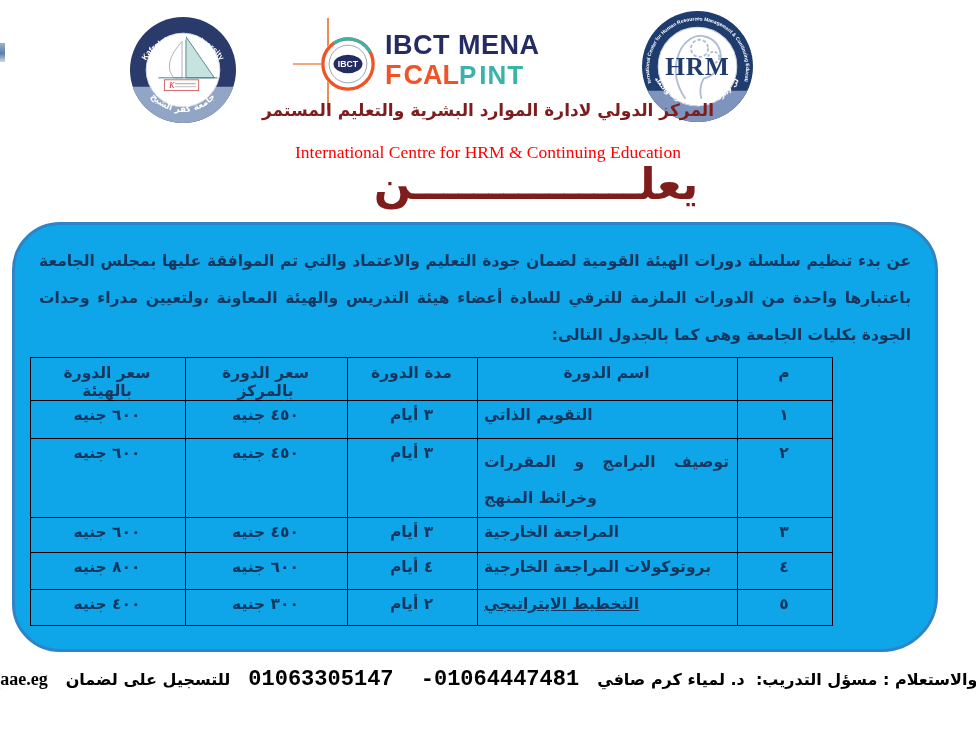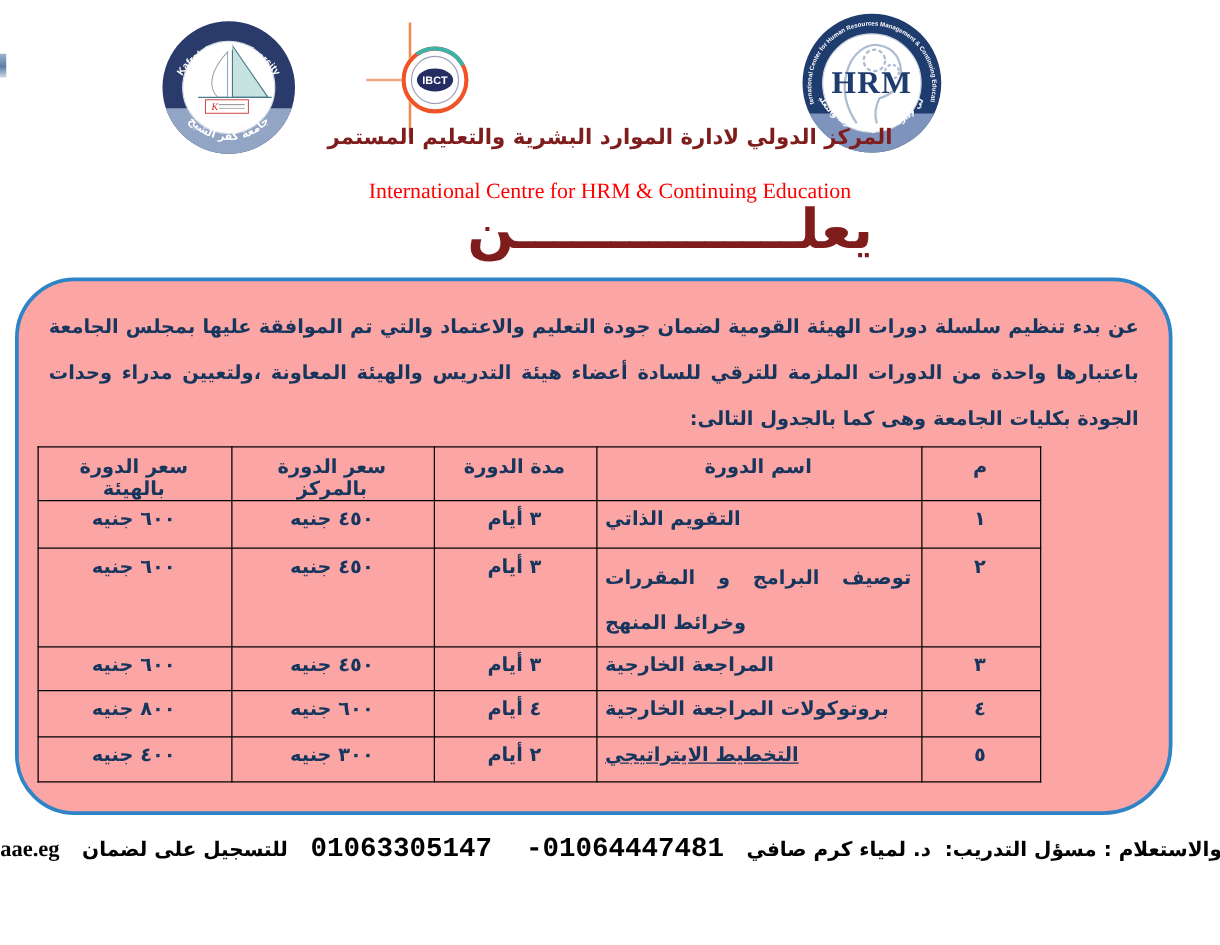--- a/index.html
+++ b/index.html
@@ -29,21 +29,21 @@
   
   .title-ar{position:absolute;top:100px;left:0;width:100%;text-align:center;direction:rtl;
     color:#7f1d1d;font-size:17px;font-weight:bold;}
   .title-en{position:absolute;top:142px;left:0;width:100%;text-align:center;
     font-family:"Liberation Serif",serif;color:#ff0000;font-size:17.5px;font-weight:normal;}
   .announce{position:absolute;top:156px;left:0;width:100%;text-align:center;direction:rtl;
     color:#7f1d1d;font-size:44px;font-weight:bold;line-height:56px;margin-left:48px;}
 
   
   .yellow-box{position:absolute;left:12px;top:222px;width:920px;height:424px;
-    background:#fca5a5;border:3px solid #2e84c6;border-radius:48px 48px 56px 48px;}
+    background:#0ea5e9;border:3px solid #2e84c6;border-radius:48px 48px 56px 48px;}
   .para{position:absolute;left:24px;right:24px;top:18px;direction:rtl;
     color:#17365d;font-size:15.5px;font-weight:bold;}
   .para-line{height:37px;line-height:37px;text-align:justify;text-align-last:justify;
     white-space:normal;overflow:hidden;}
   .para-line.last{text-align:right;text-align-last:right;}
 
   
   .courses{position:absolute;left:15px;top:132px;direction:rtl;border-collapse:collapse;
     table-layout:fixed;width:802px;color:#17365d;font-size:15.5px;font-weight:bold;}
   .courses th,.courses td{border:1.8px solid #000;vertical-align:top;
@@ -107,20 +107,39 @@
     <div class="ibct-vline"></div>
     <div class="ibct-hline"></div>
     <svg class="ibct-badge" viewBox="0 0 60 60">
       <circle cx="30" cy="30" r="28" fill="#ffffff"></circle>
       <circle cx="30" cy="30" r="26" fill="none" stroke="#f05328" stroke-width="3.4"></circle>
       <circle cx="30" cy="30" r="26" fill="none" stroke="#3ab3ab" stroke-width="3.4" stroke-dasharray="44 120" transform="rotate(-125 30 30)"></circle>
       <circle cx="30" cy="30" r="19.5" fill="none" stroke="#252c62" stroke-width="1" opacity="0.45"></circle>
       <ellipse cx="30" cy="30" rx="15" ry="9.5" fill="#252c62"></ellipse>
       <text x="30" y="33.4" font-size="9" font-family="Liberation Sans, sans-serif" font-weight="bold" fill="#ffffff" text-anchor="middle">IBCT</text>
     </svg>
+    <div class="ibct-text">
+      <div class="ibct-line1">IBCT MENA</div>
+      <div class="ibct-line2">
+        <span class="focal">F</span>
+        <svg class="pin-icon" width="17" height="23" viewBox="0 0 18 24">
+          <path d="M9 0 C3.5 0 0 4.2 0 8.8 C0 14 9 24 9 24 C9 24 18 14 18 8.8 C18 4.2 14.5 0 9 0 Z" fill="#f05328"></path>
+          <circle cx="9" cy="8.6" r="3.4" fill="#ffffff"></circle>
+        </svg>
+        <span class="focal">CAL</span>
+        <span style="width:5px"></span>
+        <span class="point">P</span>
+        <svg class="target-icon" width="21" height="21" viewBox="0 0 22 22">
+          <circle cx="11" cy="11" r="9.3" fill="none" stroke="#3ab3ab" stroke-width="2"></circle>
+          <circle cx="11" cy="11" r="5" fill="none" stroke="#3ab3ab" stroke-width="1.6"></circle>
+          <circle cx="11" cy="11" r="1.8" fill="#3ab3ab"></circle>
+        </svg>
+        <span class="point">INT</span>
+      </div>
+    </div>
   </div>
 
   <div class="hrm-logo">
     <svg width="113" height="113" viewBox="0 0 112 112">
       <circle cx="56" cy="56" r="55" fill="#1f3c6e"></circle>
       <clipPath id="hrmBottom">
           <rect x="0" y="80" width="112" height="32"></rect>
         </clipPath>
       <circle cx="56" cy="56" r="55" fill="#7e94bc" clip-path="url(#hrmBottom)"></circle>
       <circle cx="56" cy="56" r="39" fill="#ffffff" stroke="#cfd6e2" stroke-width="1"></circle>

